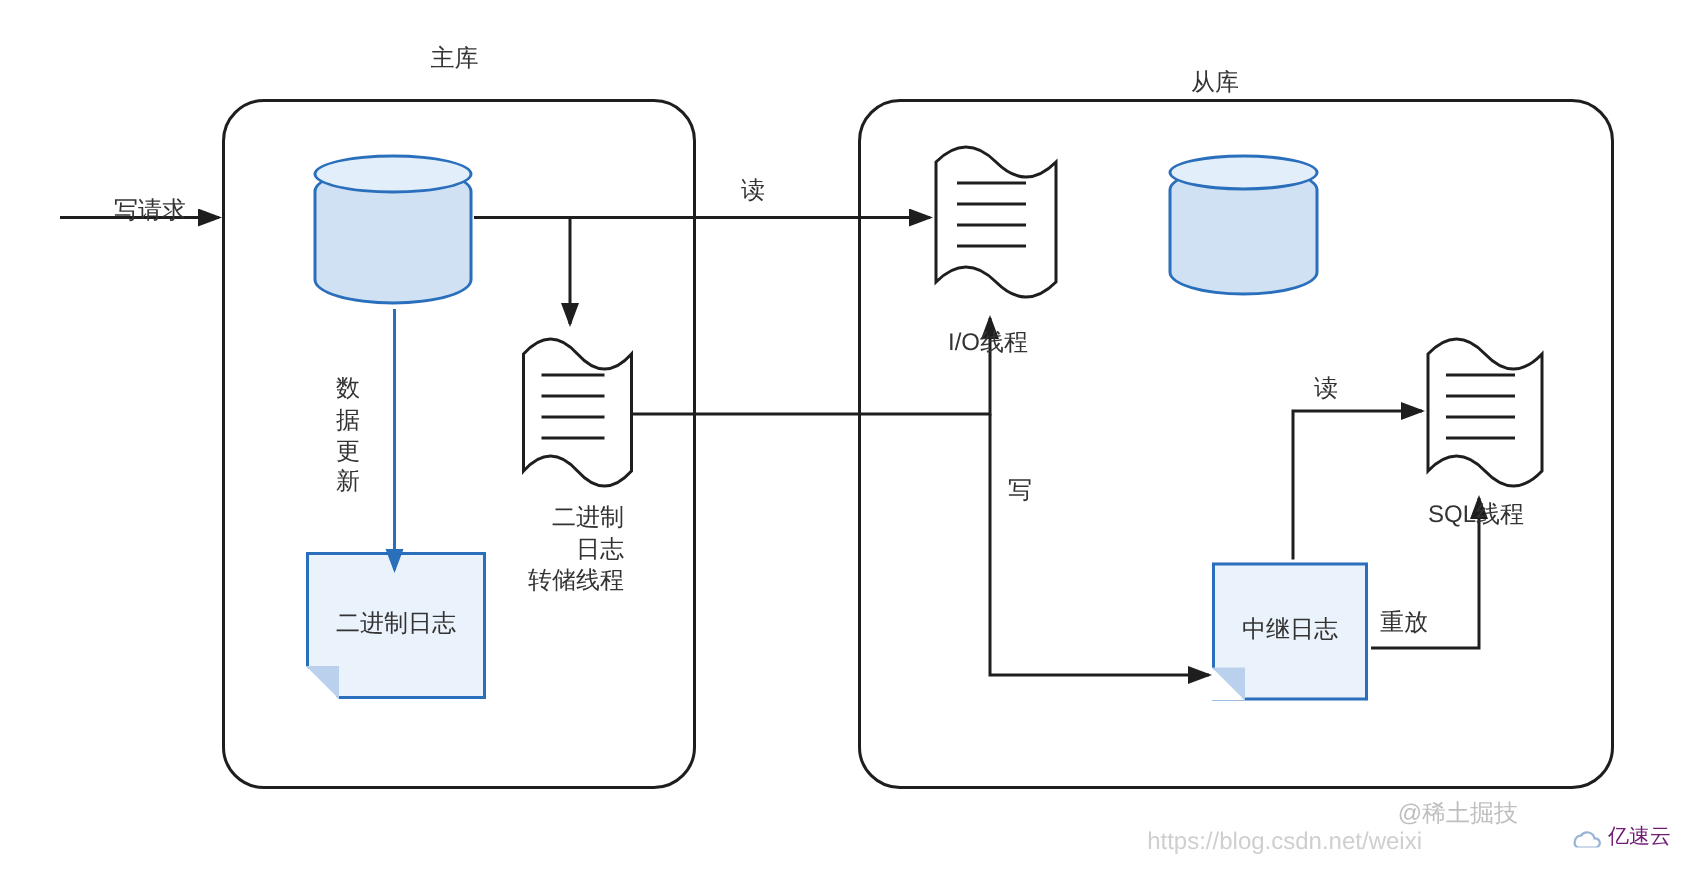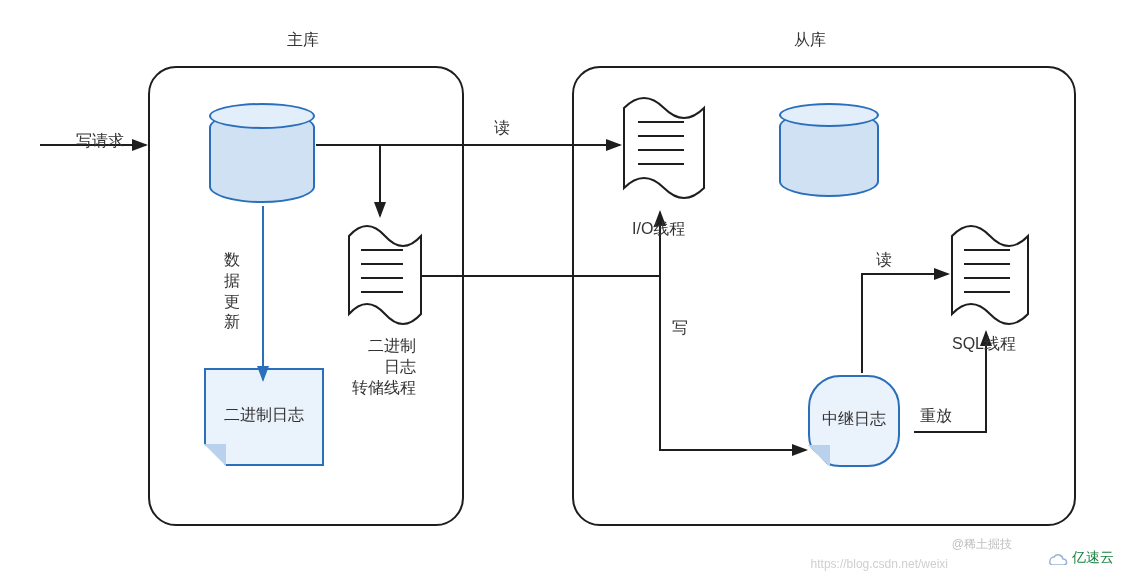--- a/index.html
+++ b/index.html
@@ -76,49 +76,49 @@
     position: absolute;
     width: 100%;
     text-align: center;
     top: 50%;
     transform: translateY(-55%);
     color: #333;
   }
   .wm {
     position: absolute;
     color: #cfcfcf;
-    font-size: 12px;
+    font-size: 16px;
   }
 </style>
 </head>
 <body>
 
 <div class="box" style="left:148px; top:66px; width:316px; height:460px;"></div>
 <div class="label" style="left:287px; top:30px;">主库</div>
 
 <div class="box" style="left:572px; top:66px; width:504px; height:460px;"></div>
-<div class="label" style="left:794px; top:30px;">从库</div>
+<div class="label" style="left:794px; top:46px;">从库</div>
 
 <div class="cyl" style="left:209px; top:103px; width:106px; height:100px;">
   <div class="body" style="height:92px; top:8px;"></div>
   <div class="top" style="height:26px;"></div>
 </div>
 
 <div class="cyl" style="left:779px; top:103px; width:100px; height:94px;">
   <div class="body" style="height:86px; top:8px;"></div>
   <div class="top" style="height:24px;"></div>
 </div>
 
 <div class="note" style="left:204px; top:368px; width:120px; height:98px;">
   <div class="foldcover"></div>
   <div class="fold"></div>
   <div class="note-label">二进制日志</div>
 </div>
 
-<div class="note" style="left:808px; top:375px; width:92px; height:92px;border-radius:32px;">
+<div class="note" style="left:808px; top:375px; width:104px; height:92px;">
   <div class="foldcover"></div>
   <div class="fold"></div>
   <div class="note-label">中继日志</div>
 </div>
 
 <svg class="doc" style="left:339px; top:220px;" width="90" height="110" viewBox="0 0 90 110">
   <path d="M10 16 Q 28 -4 46 16 Q 64 36 82 16 L82 94 Q 64 114 46 94 Q 28 74 10 94 Z" fill="#fff" stroke="#1e1e1e" stroke-width="2"></path>
   <line x1="22" y1="30" x2="64" y2="30" stroke="#1e1e1e" stroke-width="2"></line>
   <line x1="22" y1="44" x2="64" y2="44" stroke="#1e1e1e" stroke-width="2"></line>
   <line x1="22" y1="58" x2="64" y2="58" stroke="#1e1e1e" stroke-width="2"></line>
@@ -177,18 +177,18 @@
 日志
 转储线程</div>
 <div class="label" style="left:632px; top:207px;margin-top:12px;">I/O线程</div>
 <div class="label" style="left:672px; top:318px;">写</div>
 <div class="label" style="left:876px; top:250px;">读</div>
 <div class="label" style="left:952px; top:334px;">SQL线程</div>
 <div class="label" style="left:920px; top:406px;">重放</div>
 
 <div class="wm" style="right:184px; bottom:10px;">https://blog.csdn.net/weixi</div>
 <div class="wm" style="right:120px; bottom:28px; color:#bfbfbf;">@稀土掘技</div>
-<div class="wm" style="right:18px; bottom:14px; color:#15803d; font-size:14px;">
+<div class="wm" style="right:18px; bottom:14px; color:#701a75; font-size:14px;">
   <svg width="22" height="14" viewBox="0 0 22 14" style="vertical-align:middle;">
     <path d="M4 10 a4 4 0 0 1 4-4 a5 5 0 0 1 9 2 a3 3 0 0 1 1 6 h-12 a3 3 0 0 1 -2-4" fill="none" stroke="#9ab4d6" stroke-width="1.5"></path>
   </svg>
   <span>亿速云</span>
 </div>
 
 </body></html>

